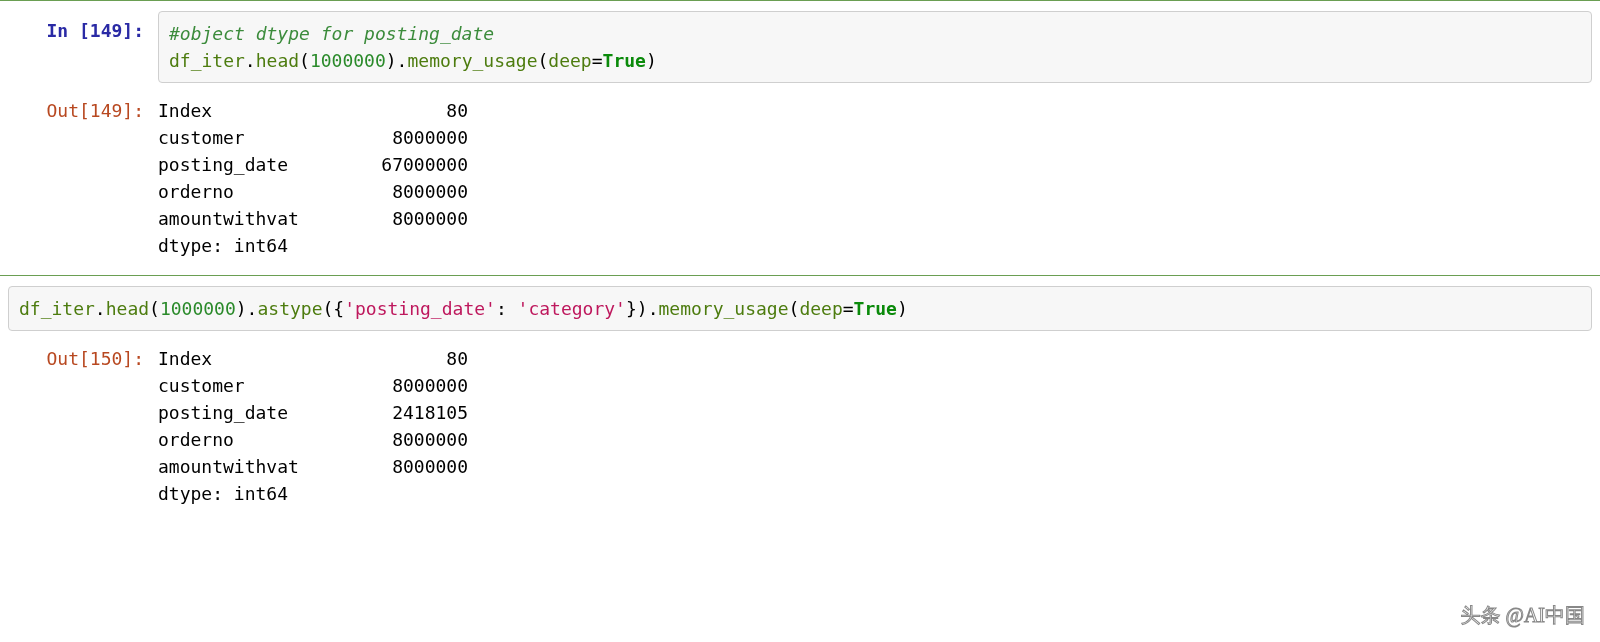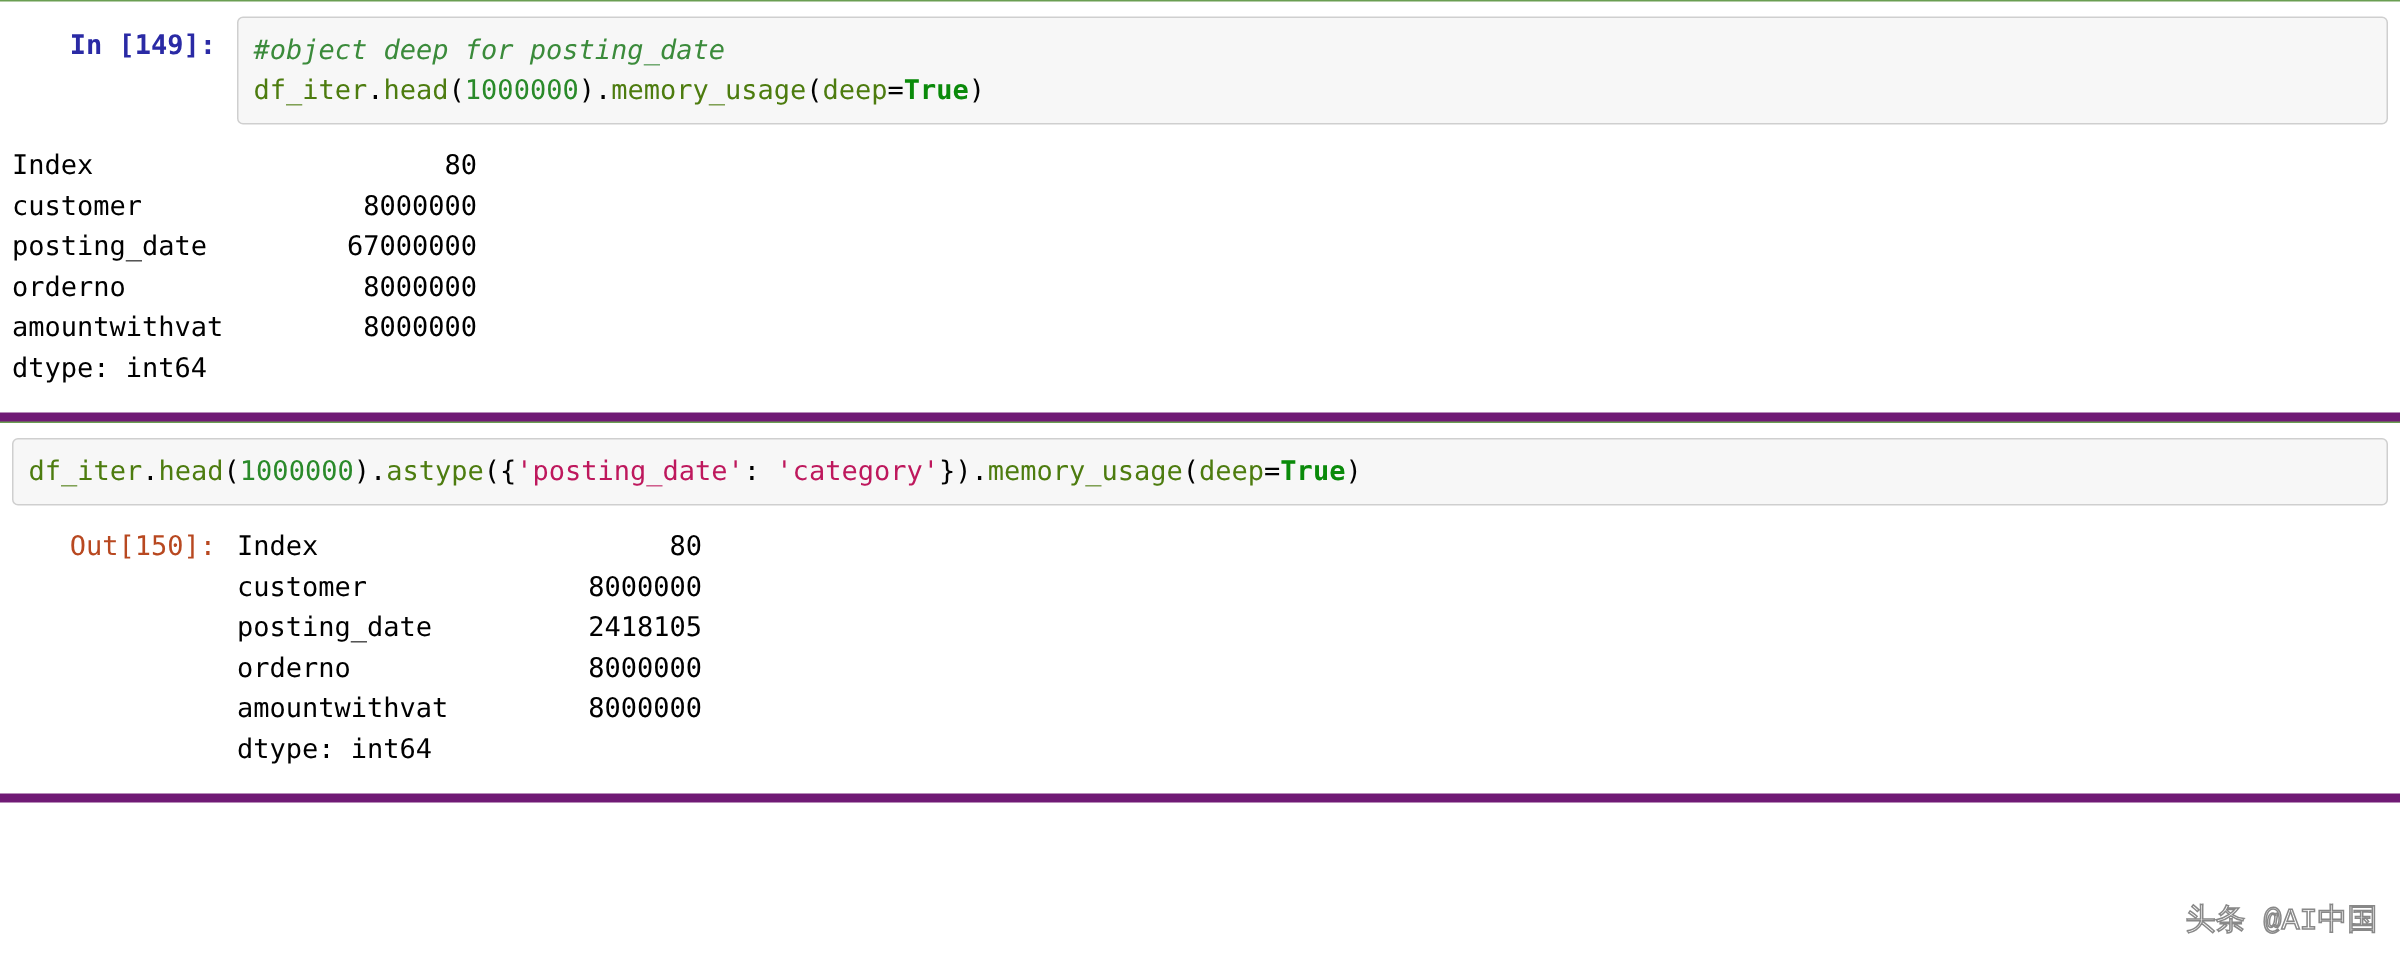--- a/index.html
+++ b/index.html
@@ -7,21 +7,21 @@
     margin: 0;
     padding: 0;
     font-family: Menlo, Consolas, "DejaVu Sans Mono", monospace;
     font-size: 18px;
     line-height: 1.5;
     background: #fff;
     color: #000;
   }
   .cell-wrapper {
     border-top: 1px solid #6a9e52;
-    border-bottom: 7px solid #701a75;
+    border-bottom: 1px solid #701a75;
     padding: 6px 0;
     margin-bottom: -1px;
   }
   .cell-row {
     display: flex;
     align-items: flex-start;
     padding: 4px 8px;
   }
   .prompt {
     width: 150px;
@@ -54,40 +54,41 @@
   .tok-number    { color: #2a8a2a; }
   .tok-keyword-b { color: #0a8a0a; font-weight: bold; }
   .tok-string    { color: #be185d; }
   .out-line { display: flex; align-items: center; }
   .out-label { min-width: 190px; }
   .out-value { min-width: 120px; text-align: right; }
   .watermark {
     position: fixed;
     right: 15px;
     bottom: 12px;
-    font-family: Liberation Mono, monospace;
+    font-family: Liberation Serif, serif;
     font-size: 20px;
     color: #fff;
     -webkit-text-stroke: 1px #888;
     pointer-events: none;
     text-align: center;
   }
 </style>
 </head>
 <body>
 
 <div class="cell-wrapper">
 
   <div class="cell-row">
     <div class="prompt prompt-in">In [149]:</div>
-    <div class="input-area"><span class="tok-comment">#object deep for posting_date</span><span>
+    <div class="input-area"><span class="tok-comment">#object dtype for posting_date</span><span>
 </span><span class="tok-ident">df_iter</span><span class="tok-punct">.</span><span class="tok-ident">head</span><span class="tok-punct">(</span><span class="tok-number">1000000</span><span class="tok-punct">)</span><span class="tok-punct">.</span><span class="tok-ident">memory_usage</span><span class="tok-punct">(</span><span class="tok-ident">deep</span><span class="tok-punct">=</span><span class="tok-keyword-b">True</span><span class="tok-punct">)</span></div>
   </div>
 
   <div class="cell-row">
+    <div class="prompt prompt-out">Out[149]:</div>
     <div class="output-area"><div class="out-line"><span class="out-label">Index</span><span class="out-value">80</span></div><div class="out-line"><span class="out-label">customer</span><span class="out-value">8000000</span></div><div class="out-line"><span class="out-label">posting_date</span><span class="out-value">67000000</span></div><div class="out-line"><span class="out-label">orderno</span><span class="out-value">8000000</span></div><div class="out-line"><span class="out-label">amountwithvat</span><span class="out-value">8000000</span></div><div>dtype: int64</div></div>
   </div>
 
 </div>
 
 <div class="cell-wrapper">
 
   <div class="cell-row">
     <div class="input-area"><span class="tok-ident">df_iter</span><span class="tok-punct">.</span><span class="tok-ident">head</span><span class="tok-punct">(</span><span class="tok-number">1000000</span><span class="tok-punct">)</span><span class="tok-punct">.</span><span class="tok-ident">astype</span><span class="tok-punct">({</span><span class="tok-string">'posting_date'</span><span class="tok-punct">: </span><span class="tok-string">'category'</span><span class="tok-punct">})</span><span class="tok-punct">.</span><span class="tok-ident">memory_usage</span><span class="tok-punct">(</span><span class="tok-ident">deep</span><span class="tok-punct">=</span><span class="tok-keyword-b">True</span><span class="tok-punct">)</span></div>
   </div>

